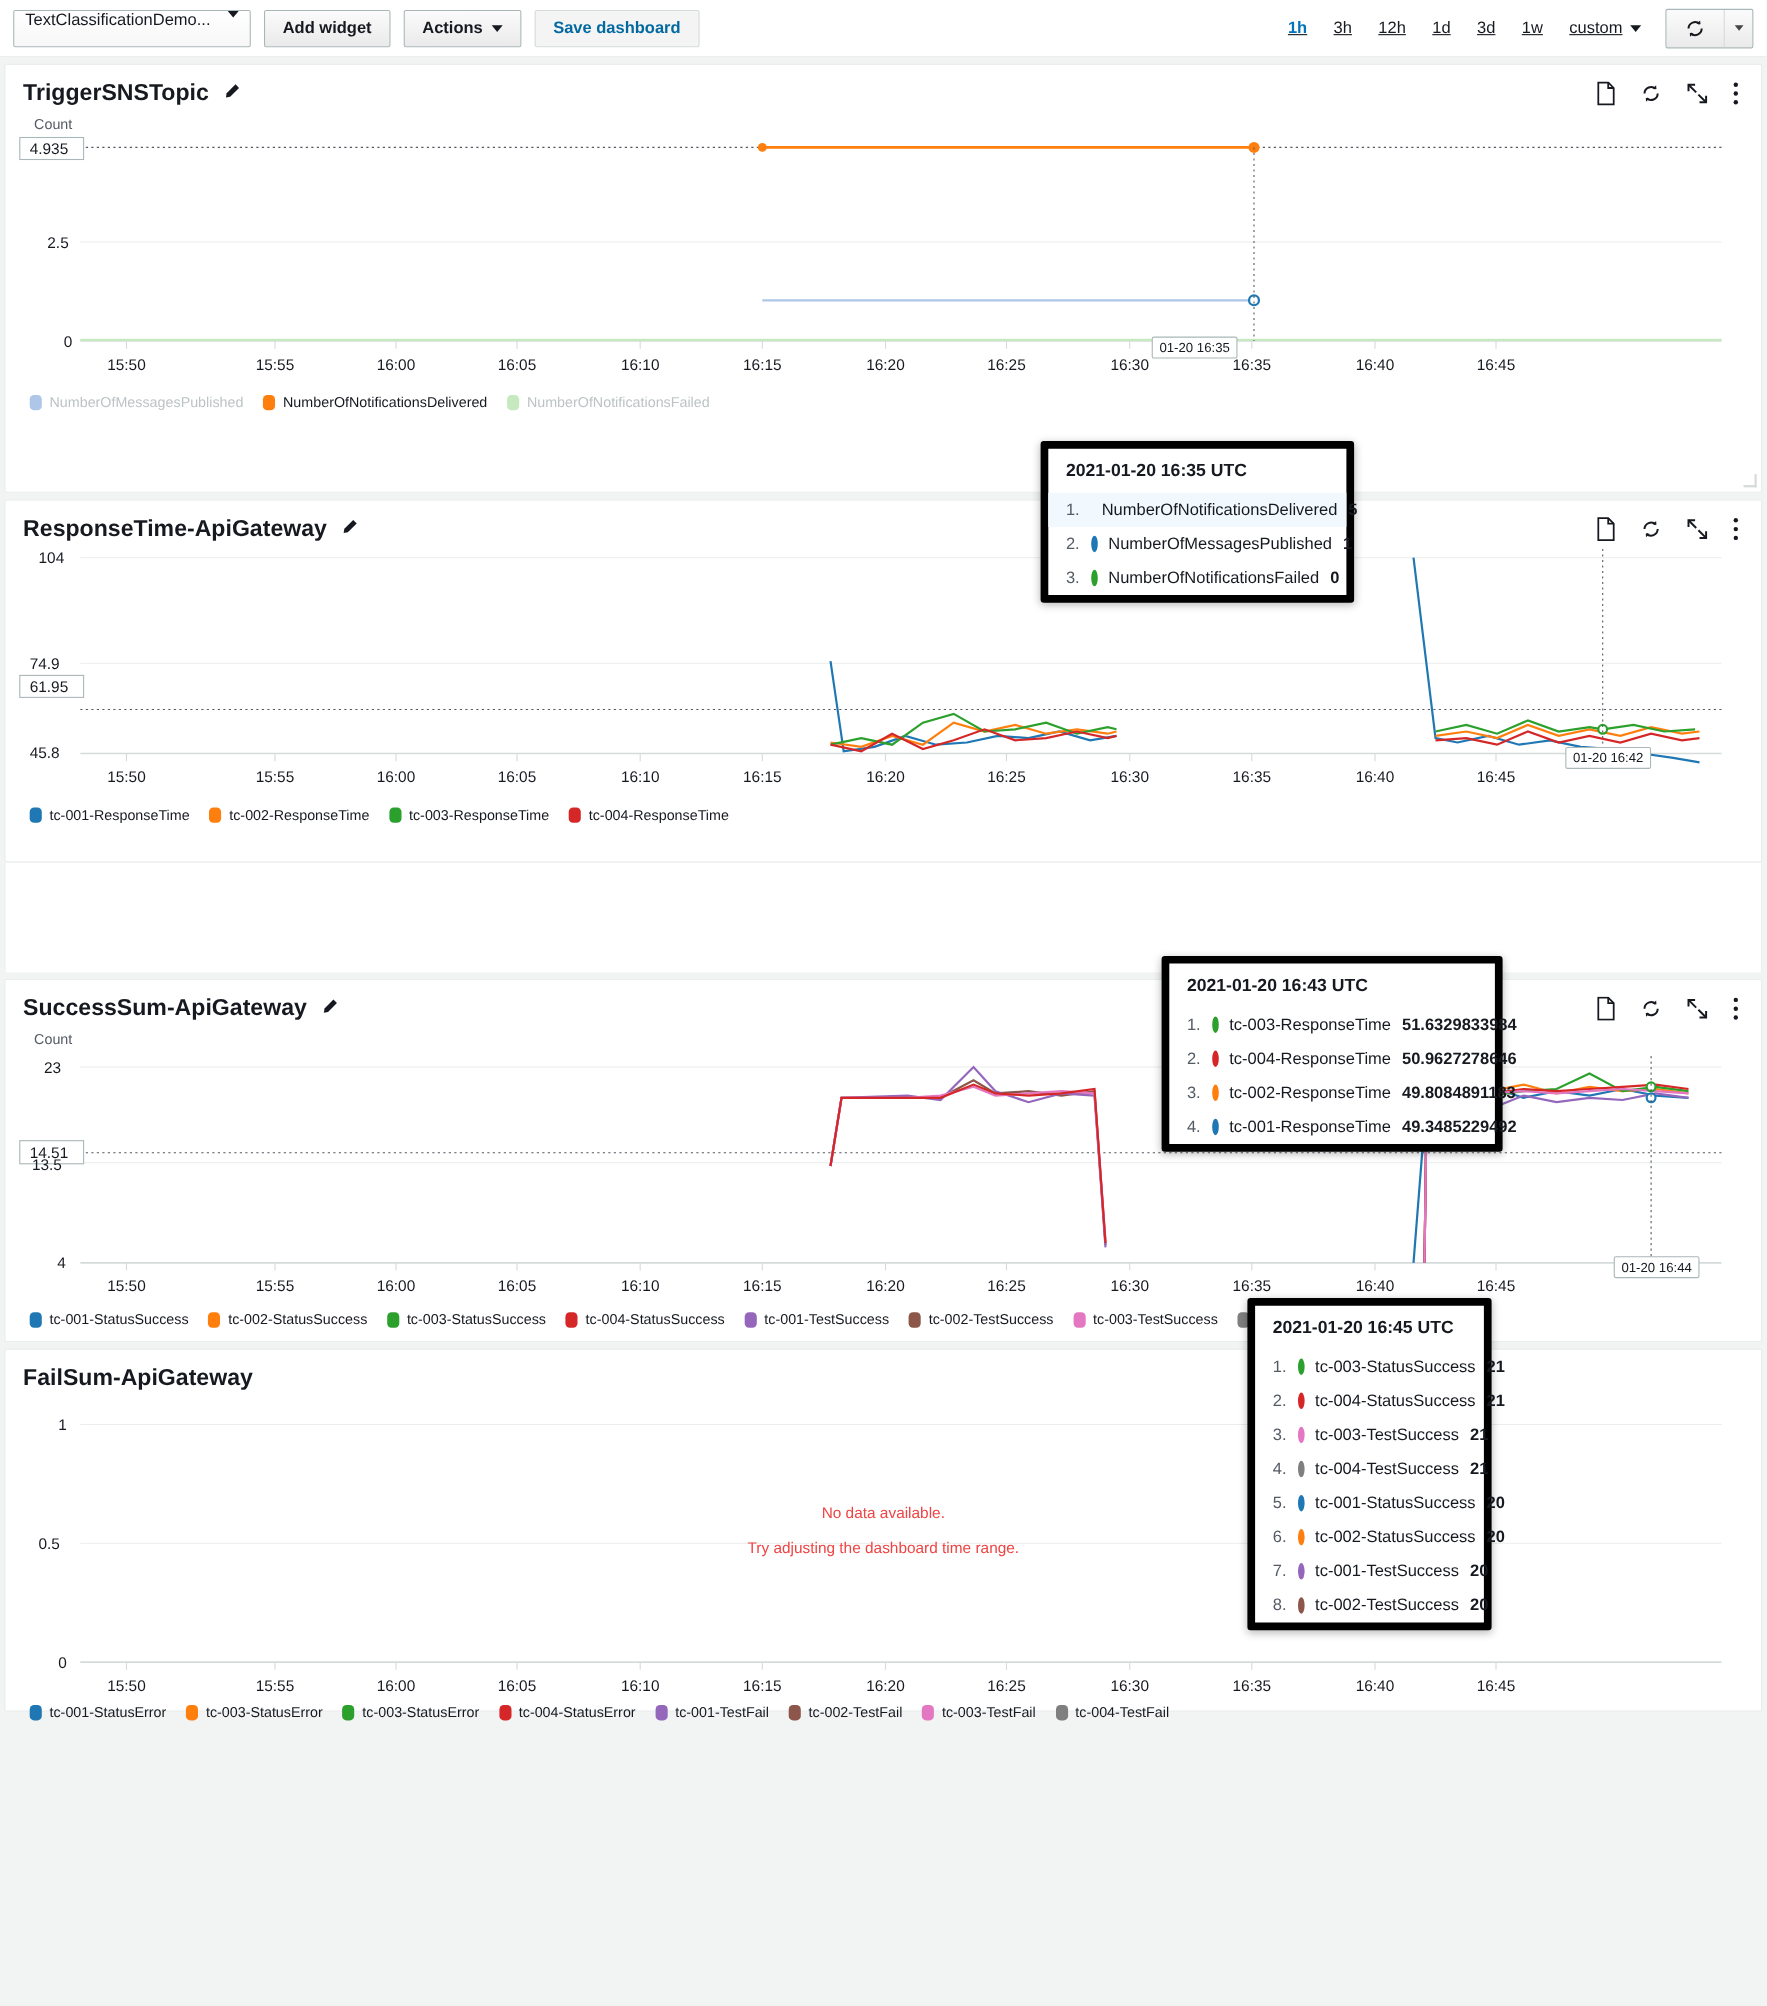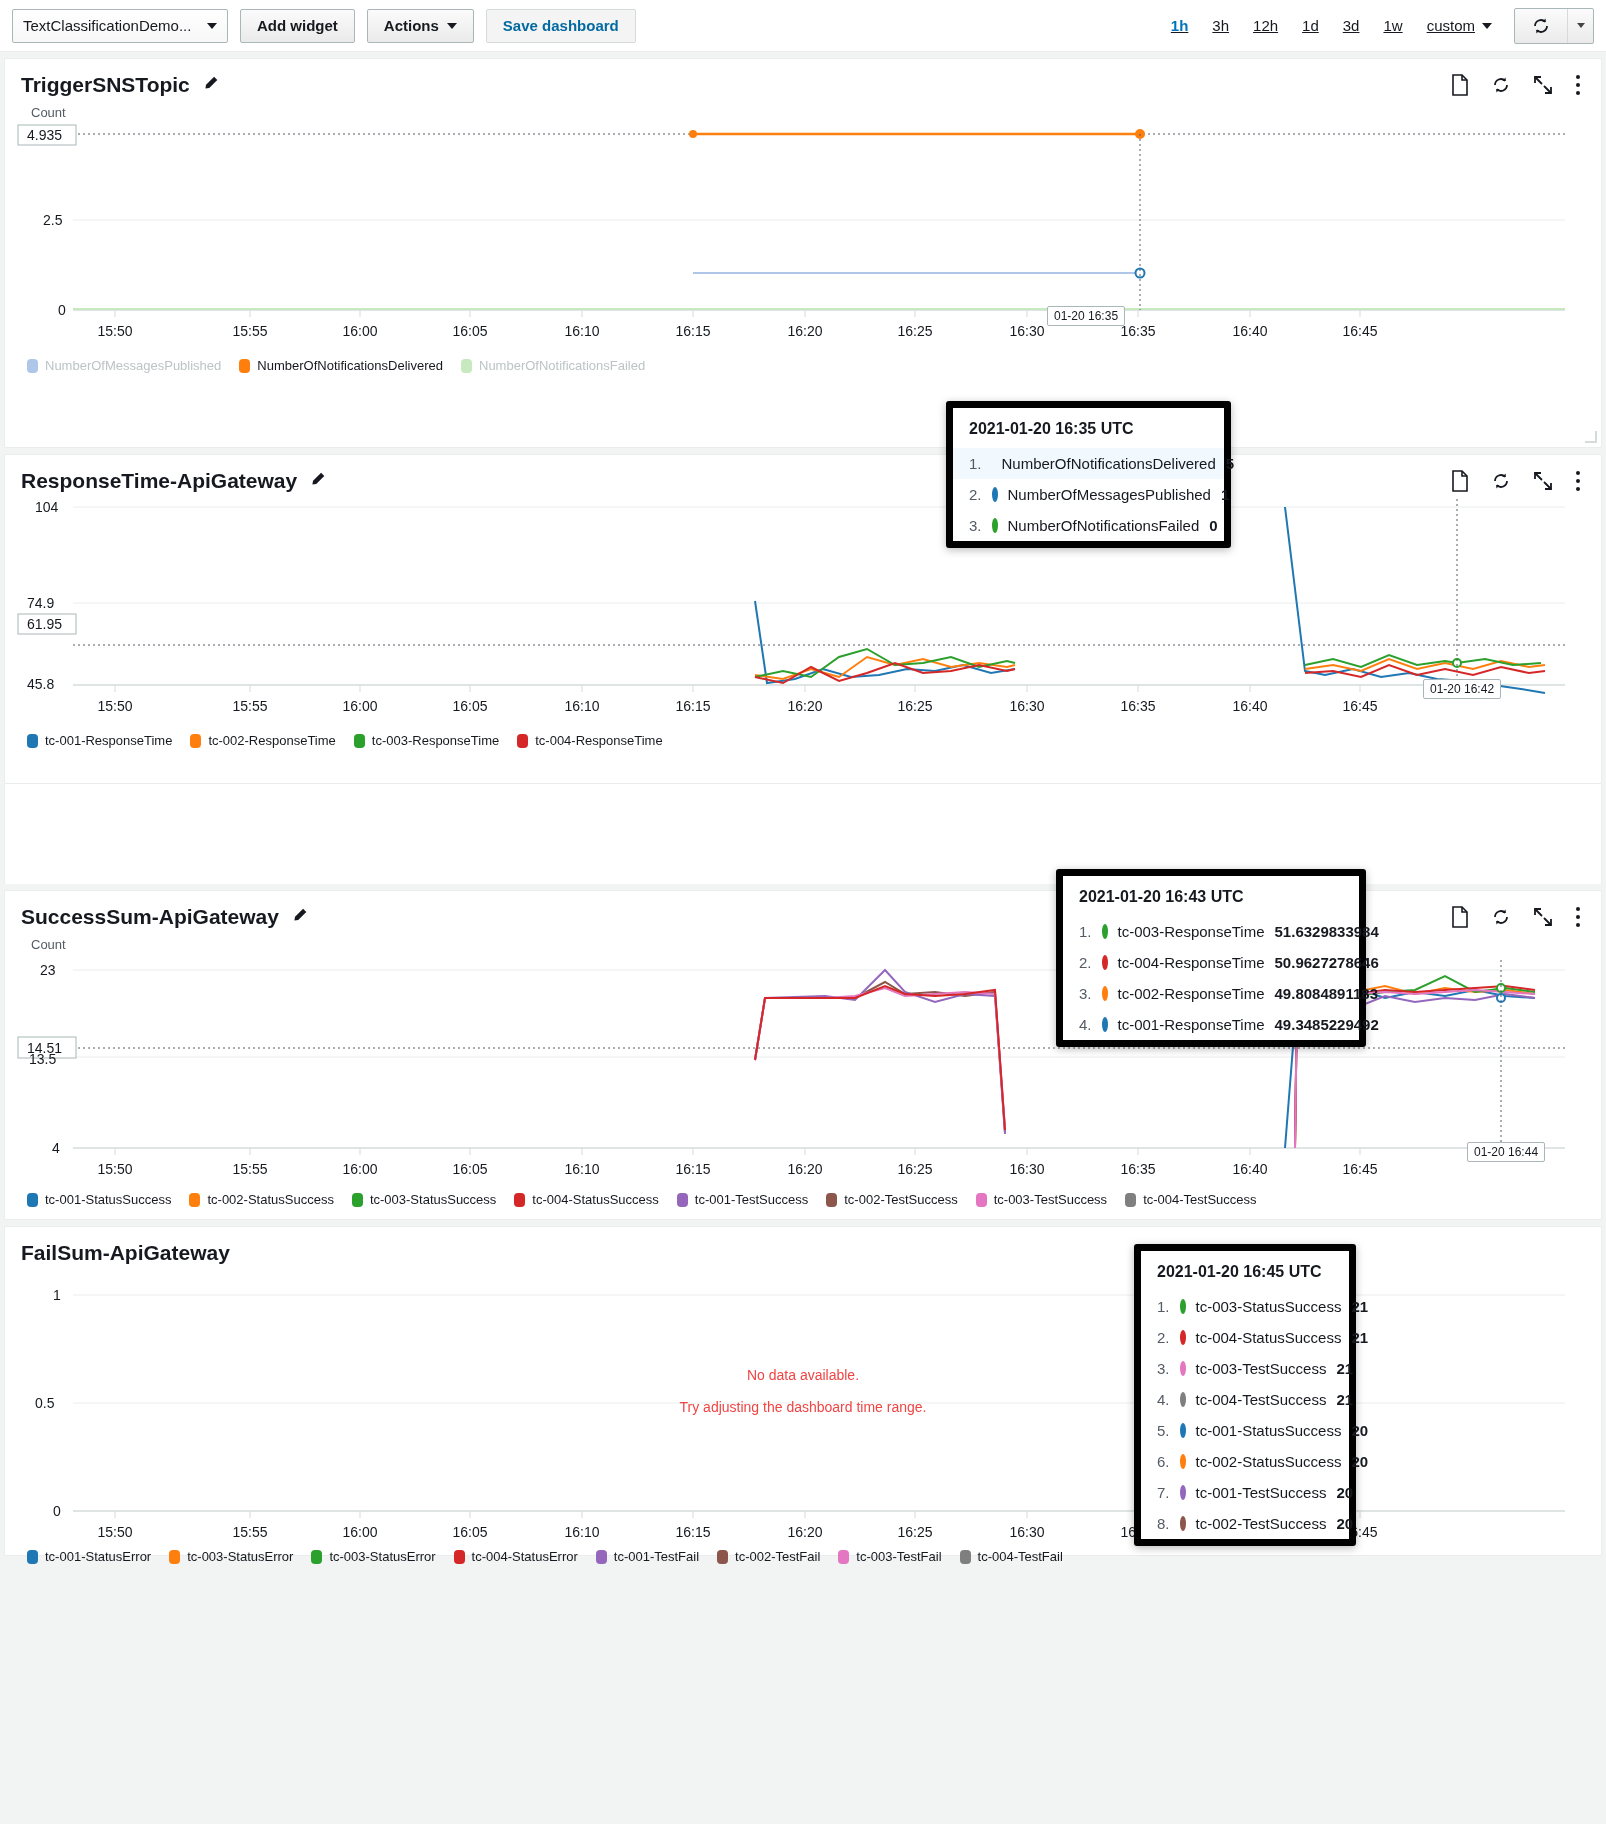--- a/index.html
+++ b/index.html
@@ -15,21 +15,21 @@
   }
 
   
   .toolbar{
     height:52px; background:#ffffff; display:flex; align-items:center;
     padding:0 12px; gap:12px; border-bottom:1px solid #eaeded; position:relative;
   }
   .dash-select{
     width:216px; height:34px; border:1px solid #aab7b8; border-radius:2px;
     background:linear-gradient(#ffffff,#f7f7f7);
-    display:flex; align-items:center; justify-content:space-between;
+    display:flex; justify-content:space-between;
     padding:0 10px; font-size:15px; color:#16191f; cursor:pointer;
   }
   .btn{
     height:34px; border:1px solid #aab7b8; border-radius:2px;
     background:linear-gradient(#fbfbfb,#eaeaea);
     display:flex; align-items:center; justify-content:center; gap:8px;
     padding:0 16px; font-size:15px; font-weight:bold; color:#16191f; cursor:pointer;
     white-space:nowrap;
   }
   .btn.disabled{ color:#0369a1; background:#f4f4f4; border-color:#d5dbdb; cursor:default;}
@@ -644,21 +644,21 @@
     <span class="tip-val">49.8084891183</span>
   </div>
   <div class="tip-row">
     <span class="tip-idx">4.</span>
     <span class="tip-ring" style="border-color:#1f77b4"></span>
     <span class="tip-name">tc-001-ResponseTime</span>
     <span class="tip-val">49.3485229492</span>
   </div>
 </div>
 
-<div class="tip" style="left:1134px; top:1244px; width:222px;">
+<div class="tip" style="left:1134px; top:1180px; width:222px;">
   <div class="tip-title">2021-01-20 16:45 UTC</div>
   <div class="tip-row">
     <span class="tip-idx">1.</span>
     <span class="tip-ring" style="border-color:#2ca02c"></span>
     <span class="tip-name">tc-003-StatusSuccess</span>
     <span class="tip-val">21</span>
   </div>
   <div class="tip-row">
     <span class="tip-idx">2.</span>
     <span class="tip-ring" style="border-color:#d62728"></span>

